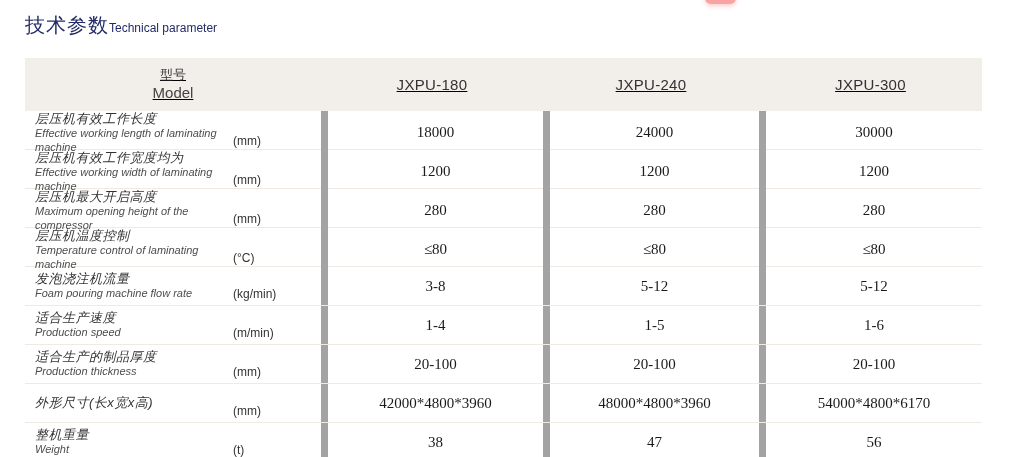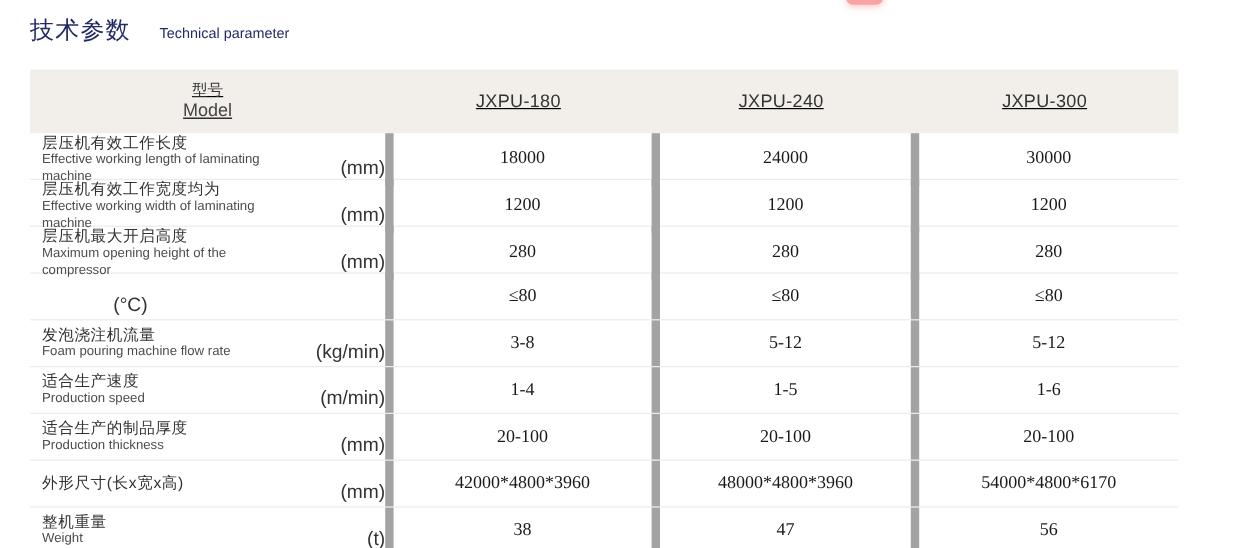--- a/index.html
+++ b/index.html
@@ -15,21 +15,21 @@
     background: #ffffff;
     overflow: hidden;
   }
   
   .title {
     position: absolute;
     left: 25px;
     top: 12px;
     display: flex;
     align-items: baseline;
-    gap: 24px;
+    gap: 0;
     color: #232b66;
     white-space: nowrap;
   }
   .title-cn {
     font-size: 20px;
     font-weight: 500;
     letter-spacing: 1px;
   }
   .title-en {
     font-size: 12px;
@@ -85,34 +85,35 @@
   .label-cell {
     display: flex;
     align-items: center;
     padding-left: 10px;
     min-width: 0;
   }
   .label-texts {
     flex: 1 1 auto;
     line-height: 1.25;
     min-width: 0;
+    font-style: italic;
   }
   .label-cn {
     font-size: 13px;
     color: #333;
     letter-spacing: .5px;
   }
   .label-en {
     font-size: 11px;
     color: #4d4d4d;
   }
   .unit {
     flex: 0 0 88px;
-    text-align: right;
-    font-size: 16px;
+    text-align: left;
+    font-size: 12px;
     color: #333;
     margin-top: 16px;
   }
   .val-cell {
     display: flex;
     align-items: center;
     justify-content: center;
     border-left: 7px solid #a3a3a3;
     font-family: "Liberation Serif", "DejaVu Serif", serif;
     font-size: 15px;
@@ -186,20 +187,24 @@
           </div>
           <div class="unit">(mm)</div>
         </div>
         <div class="val-cell">280</div>
         <div class="val-cell">280</div>
         <div class="val-cell">280</div>
       </div>
 
       <div class="grid-row trow">
         <div class="label-cell">
+          <div class="label-texts">
+            <div class="label-cn">层压机温度控制</div>
+            <div class="label-en">Temperature control of laminating machine</div>
+          </div>
           <div class="unit">(°C)</div>
         </div>
         <div class="val-cell">≤80</div>
         <div class="val-cell">≤80</div>
         <div class="val-cell">≤80</div>
       </div>
 
       <div class="grid-row trow">
         <div class="label-cell">
           <div class="label-texts">

